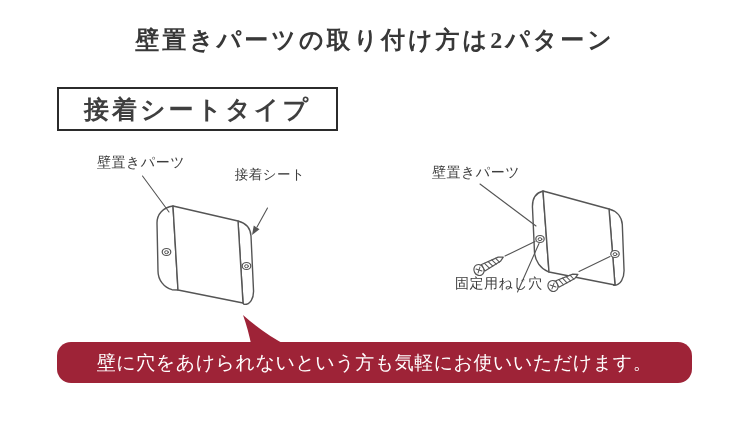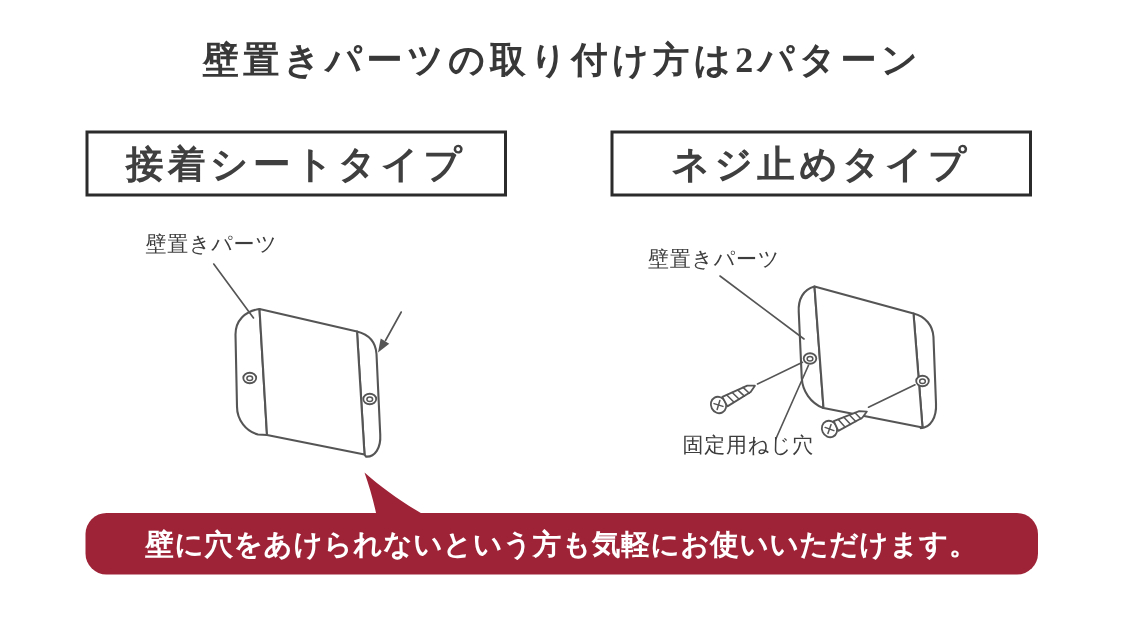--- a/index.html
+++ b/index.html
@@ -47,39 +47,39 @@
     font-size: 14px;
     letter-spacing: 0.5px;
     color: #3d3d3d;
     white-space: nowrap;
     z-index: 2;
     line-height: 16px;
   }
   #label-left-part { left: 97px; top: 154px; }
   #label-sheet { left: 226px; top: 167px; width: 88px; text-align: center; font-size: 13.5px; }
   #label-right-part { left: 432px; top: 164px; }
-  #label-screw-holes { left: 455px; top: 288px; }
+  #label-screw-holes { left: 455px; top: 275px; }
   .lineart-svg {
     position: absolute;
     left: 0; top: 0;
     width: 750px; height: 429px;
     z-index: 1;
   }
   .banner {
     position: absolute;
     left: 57px; top: 342px;
     width: 635px; height: 41px;
     background: #9e2337;
     border-radius: 14px;
     display: flex;
     align-items: center;
     justify-content: center;
     color: #ffffff;
     font-size: 19px;
-    font-weight: bold;
+    font-weight: normal;
     letter-spacing: 0.5px;
     white-space: nowrap;
     z-index: 2;
   }
 </style>
 </head>
 <body>
 
 <div class="stage">
 
@@ -153,26 +153,24 @@
 
       <path d="M243,315 C246.5,325 249.5,335.5 251.5,346 L288,346 C271.5,337.5 256,326.5 243,315 Z" fill="#9e2337" stroke="none"></path>
     </g>
   </svg>
 
   <div class="page-title">壁置きパーツの取り付け方は2パターン</div>
 
   <div class="type-box left-box">
     <span>接着シートタイプ</span>
   </div>
-  <div class="type-box right-box">
-    <span>ネジ止めタイプ</span>
-  </div>
 
   <div class="small-label" id="label-left-part">壁置きパーツ</div>
   <div class="small-label" id="label-sheet">
+    <div>接着シート</div>
   </div>
 
   <div class="small-label" id="label-right-part">壁置きパーツ</div>
   <div class="small-label" id="label-screw-holes">固定用ねじ穴</div>
 
   <div class="banner">
     <span>壁に穴をあけられないという方も気軽にお使いいただけます。</span>
   </div>
 
 </div>

